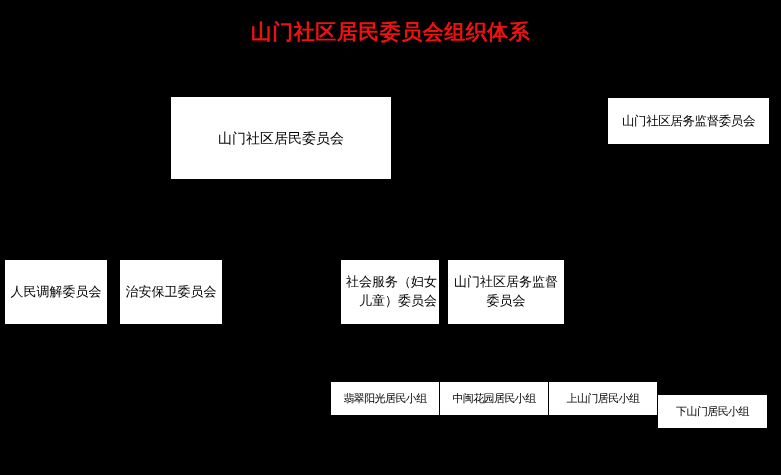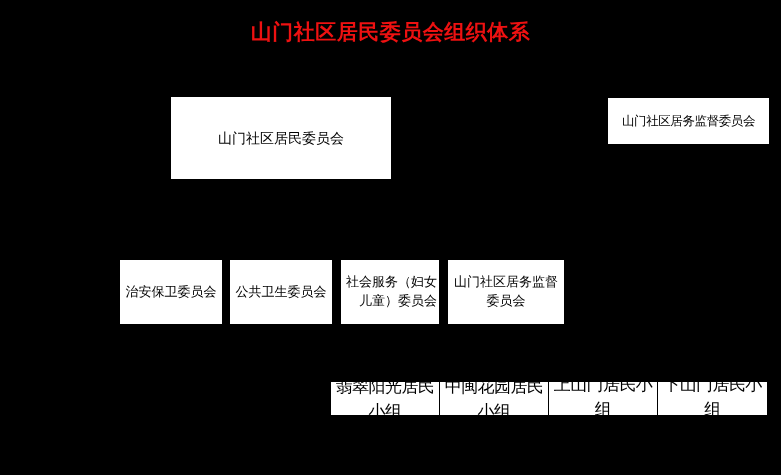--- a/index.html
+++ b/index.html
@@ -41,21 +41,21 @@
     color: #000000;
     font-size: 13px;
     line-height: 1.45;
     padding: 0 2px;
     font-family: "DejaVu Sans", "Liberation Sans", sans-serif;
   }
   .node-root { font-size: 14px; }
   .node-sub  { font-size: 13px; }
   .node-thin { font-size: 12.5px; letter-spacing: -0.4px; padding: 3px 1px; }
   .node-group {
-    font-size: 17px;
+    font-size: 11px;
     letter-spacing: -0.6px;
     padding: 0;
   }
   .line {
     position: absolute;
     background: #000000;
   }
   .line-h { height: 1px; }
   .line-v { width: 1px; }
 </style>
@@ -82,46 +82,46 @@
   <div class="line line-v" style="left:499px; top:241px; width:1px; height:18px;"></div>
 
   <div class="node node-root" style="left:170px; top:96px; width:222px; height:84px;">
     <span>山门社区居民委员会</span>
   </div>
 
   <div class="node node-thin" style="left:607px; top:97px; width:163px; height:48px;">
     <span>山门社区居务监督委员会</span>
   </div>
 
+  <div class="node node-sub" style="left:4px; top:259px; width:104px; height:66px;">
+    <span>人民调解委员会</span>
+  </div>
 
   <div class="node node-sub" style="left:119px; top:259px; width:104px; height:66px;text-align:right;">
     <span>治安保卫委员会</span>
   </div>
 
-  <div class="node node-sub" style="left:229px; top:259px; width:104px; height:66px;">
-    <span>公共卫生委员会</span>
-  </div>
 
   <div class="node node-sub" style="left:340px; top:259px; width:100px; height:66px;text-align:right;">
     <span>社会服务（妇女儿童）委员会</span>
   </div>
 
   <div class="node node-sub" style="left:447px; top:259px; width:118px; height:66px;">
     <span>山门社区居务监督委员会</span>
   </div>
 
   <div class="node node-group" style="left:330px; top:381px; width:110px; height:35px;">
     <span>翡翠阳光居民小组</span>
   </div>
 
   <div class="node node-group" style="left:439px; top:381px; width:110px; height:35px;">
     <span>中闽花园居民小组</span>
   </div>
 
-  <div class="node node-group" style="left:548px; top:381px; width:110px; height:35px;font-family:Liberation Mono, monospace;">
+  <div class="node node-group" style="left:548px; top:381px; width:110px; height:35px;">
     <span>上山门居民小组</span>
   </div>
 
-  <div class="node node-group" style="left:657px; top:381px; width:111px; height:35px;font-family:Liberation Mono, monospace;">
+  <div class="node node-group" style="left:657px; top:394px; width:111px; height:35px;">
     <span>下山门居民小组</span>
   </div>
 
 </div>
 
 </body></html>

